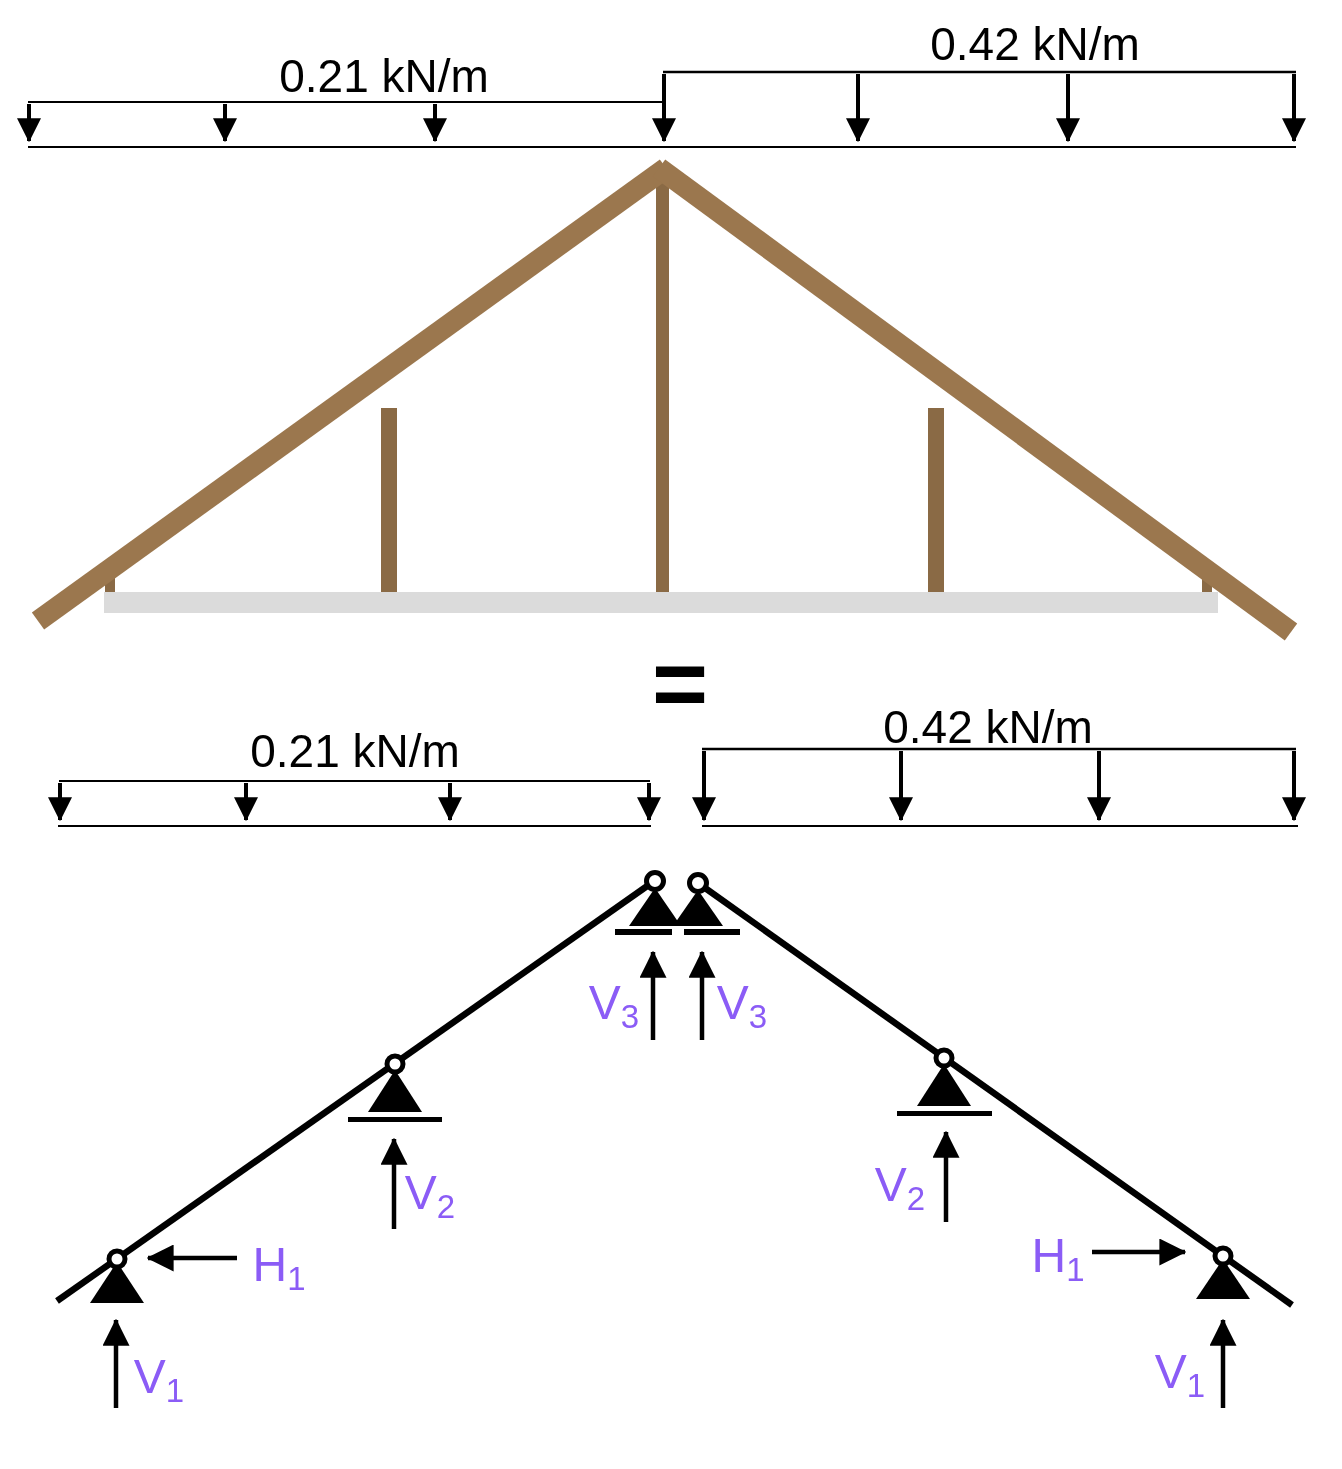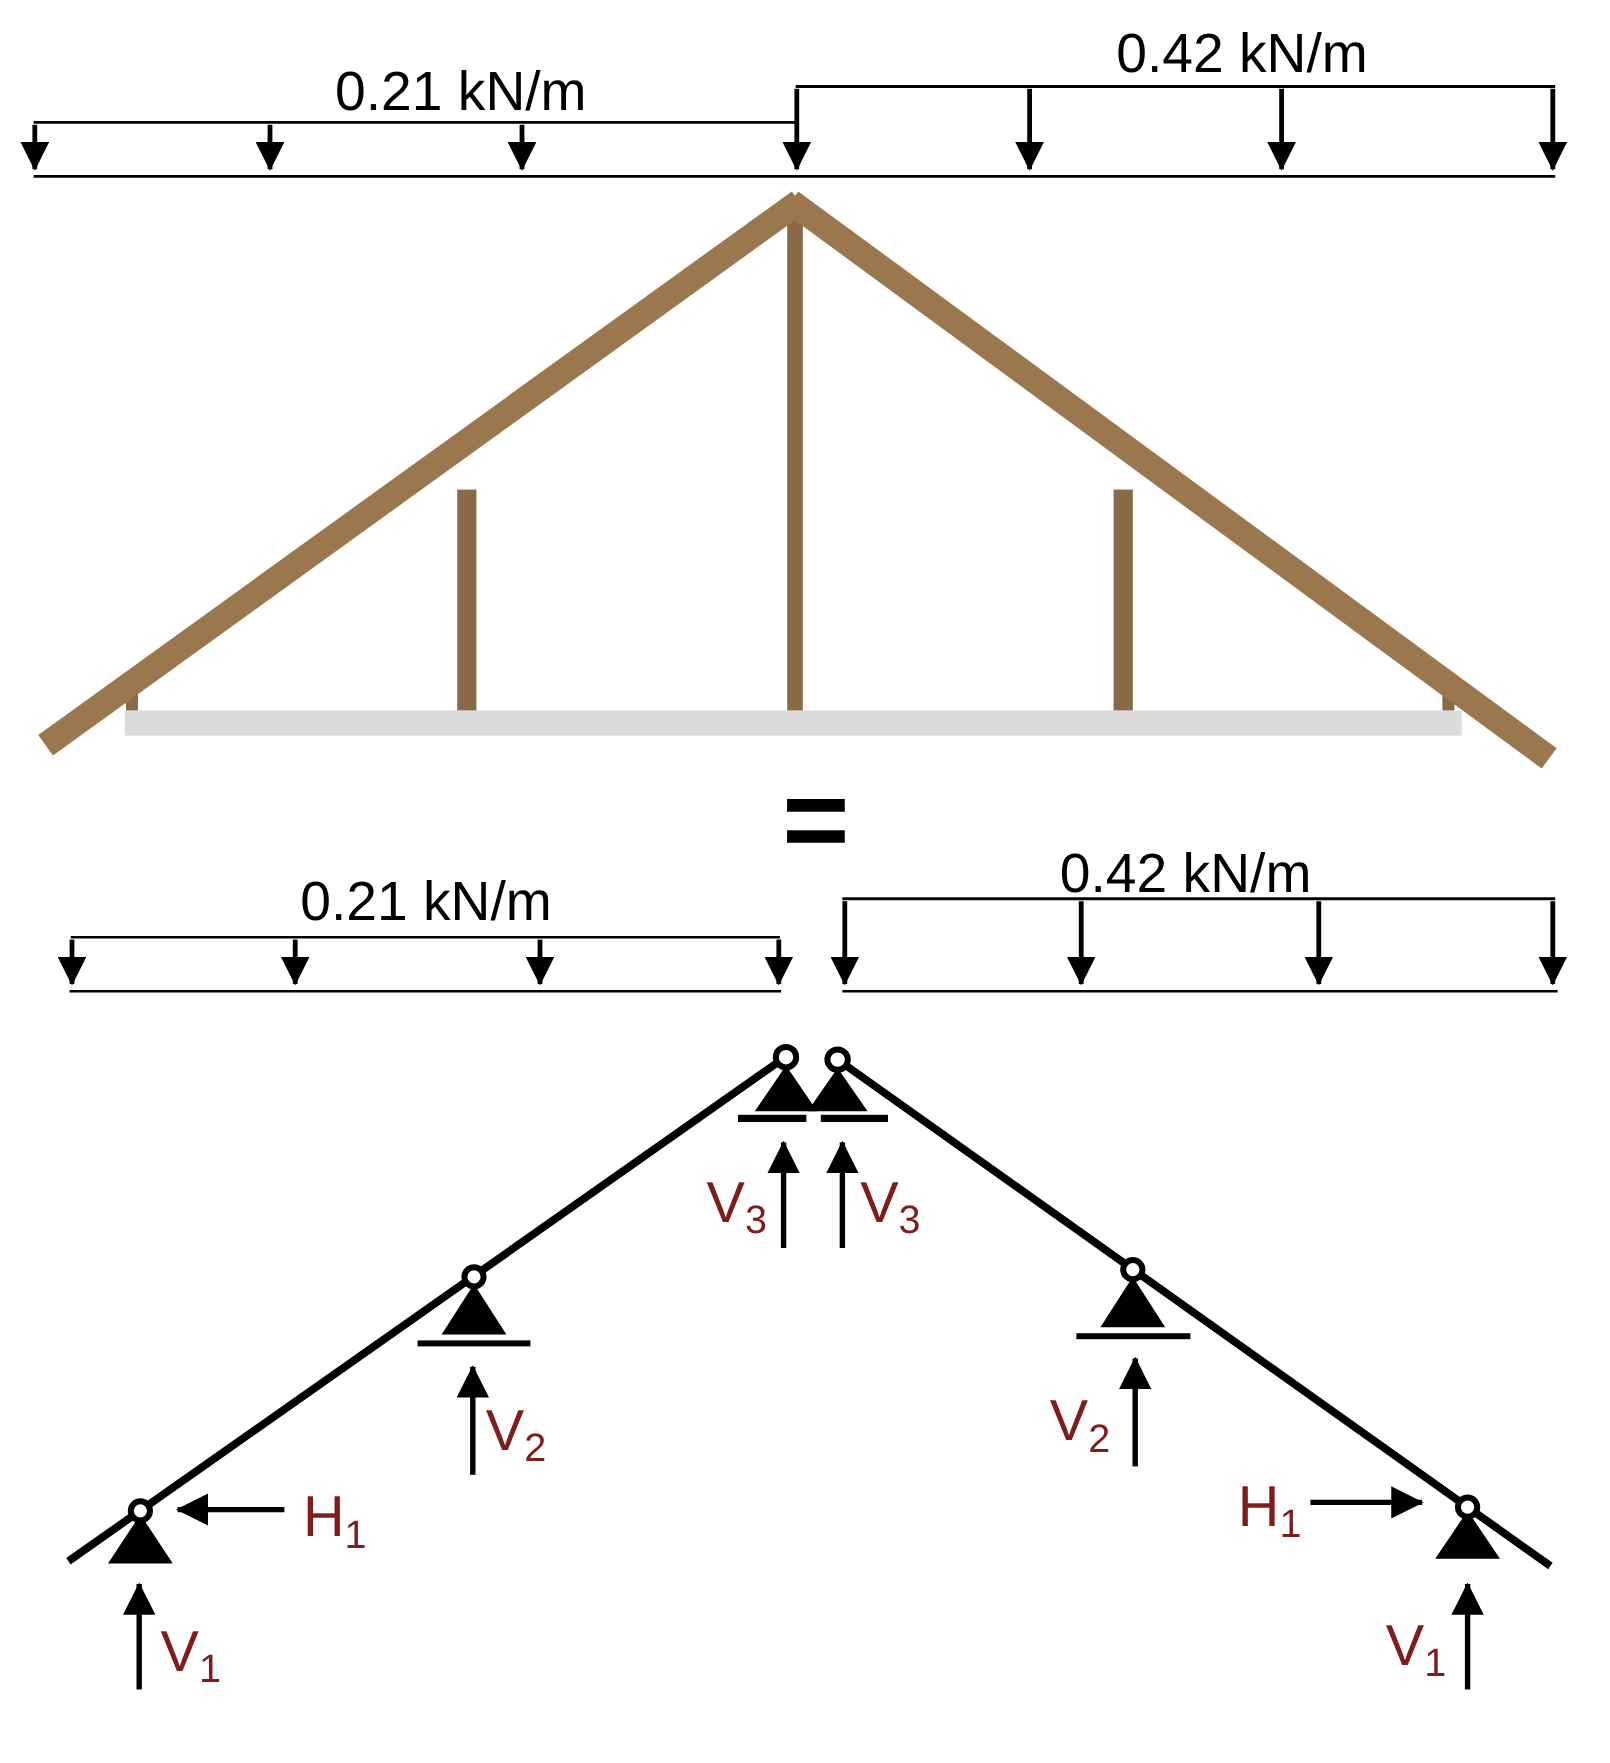--- a/index.html
+++ b/index.html
@@ -7,21 +7,21 @@
     position:relative;width:1342px;height:1469px;background:#fff;
     font-family:"Liberation Sans", sans-serif;overflow:hidden;
   }
   #drawing{position:absolute;left:0;top:0;}
   .lbl{
     position:absolute;transform:translate(-50%,-50%);
     white-space:nowrap;color:#000;font-size:46px;line-height:1;
   }
   .rlabel{
     position:absolute;transform:translate(-50%,-50%);
-    white-space:nowrap;color:#7f1d1d;font-size:48px;line-height:1;
+    white-space:nowrap;color:#8b5cf6;font-size:48px;line-height:1;
   }
   .rlabel .sub{font-size:33px;vertical-align:-0.28em;}
   .eq{
     position:absolute;transform:translate(-50%,-50%);
     font-size:96px;font-weight:bold;color:#000;line-height:1;
   }
 </style>
 </head>
 <body>
 

